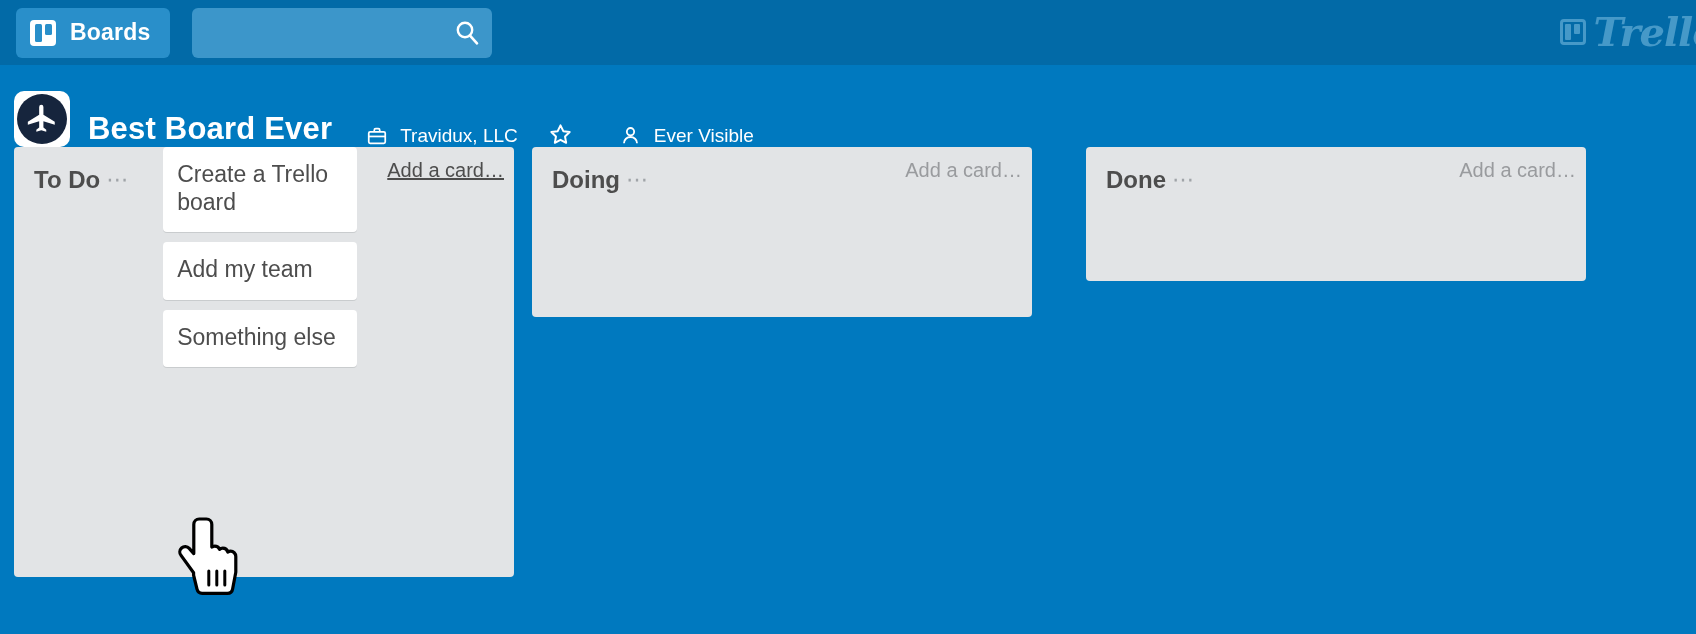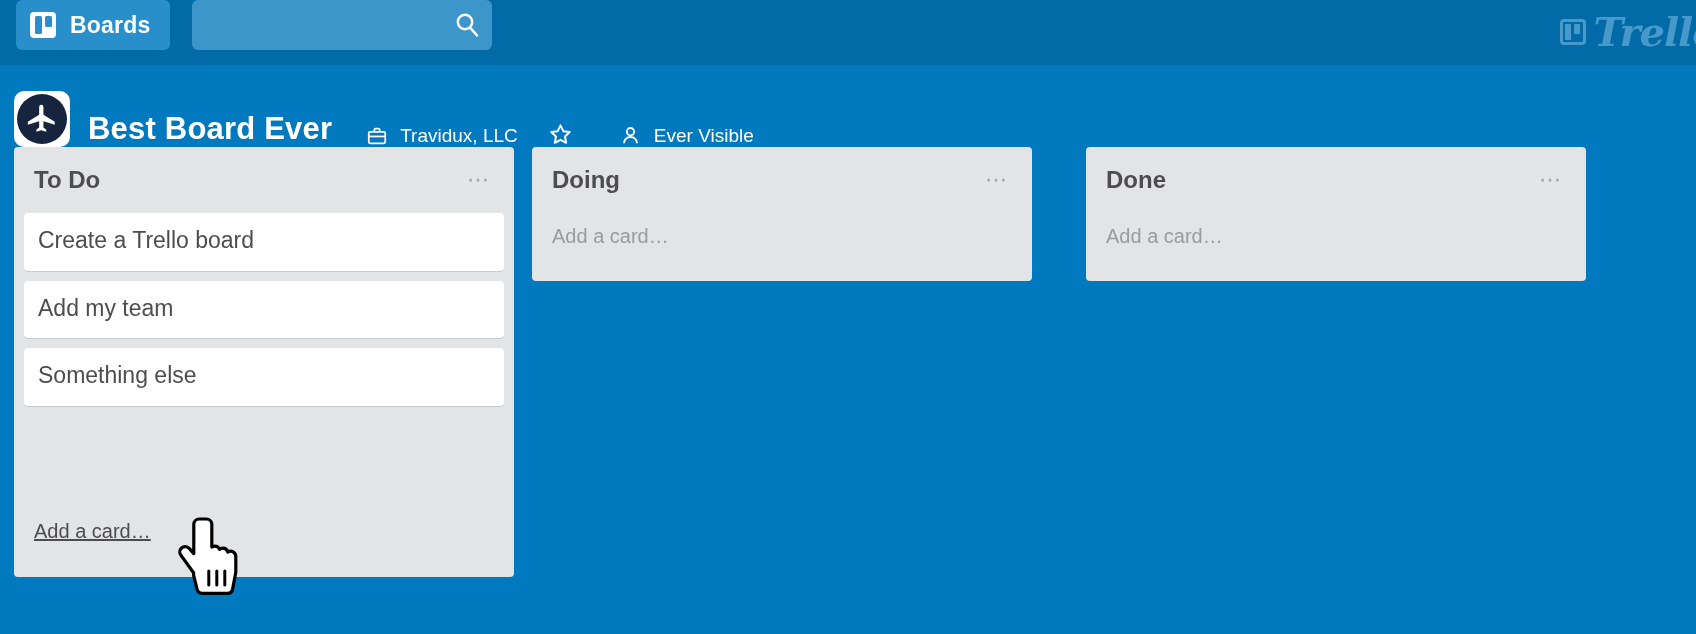--- a/index.html
+++ b/index.html
@@ -21,21 +21,21 @@
   }
 
   
   .topbar {
     position: absolute;
     left: 0; top: 0;
     width: 1696px;
     height: 65px;
     background: #026aa7;
     display: flex;
-    align-items: flex-start;
+    align-items: center;
     box-sizing: border-box;
     padding: 0 10px;
   }
 
   .boards-btn {
     height: 50px;
     background: #298fca;
     border-radius: 6px;
     display: flex;
     align-items: center;
@@ -217,24 +217,24 @@
   }
 
   .list {
     position: absolute;
     top: 0;
     width: 500px;
     background: #e2e4e6;
     border-radius: 4px;
     box-sizing: border-box;
     display: flex;
-    flex-direction: column;
+    flex-direction: row;
   }
   .list.todo   { left: 14px;   height: 430px; }
-  .list.doing  { left: 532px;  height: 134px; }
+  .list.doing  { left: 532px;  height: 170px; }
   .list.done   { left: 1050px; height: 134px; margin-left: 36px; }
 
   .list-header {
     height: 66px;
     display: flex;
     align-items: center;
     padding: 0 18px 0 20px;
     box-sizing: border-box;
     flex: 0 0 auto;
   }

